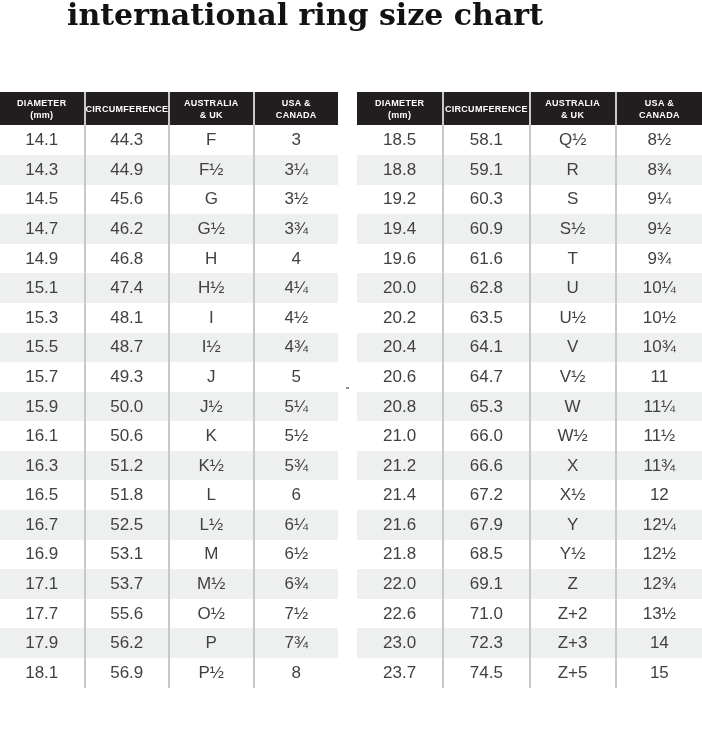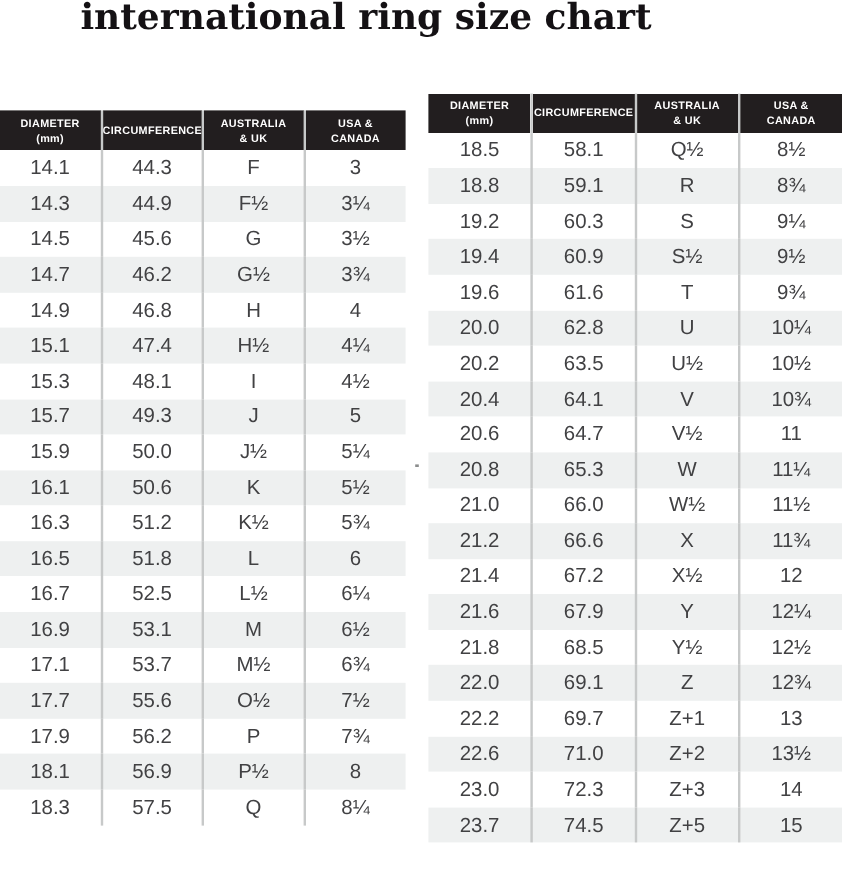--- a/index.html
+++ b/index.html
@@ -138,20 +138,26 @@
           <td>H½</td>
           <td>4¼</td>
         </tr>
         <tr>
           <td>15.3</td>
           <td>48.1</td>
           <td>I</td>
           <td>4½</td>
         </tr>
         <tr>
+          <td>15.5</td>
+          <td>48.7</td>
+          <td>I½</td>
+          <td>4¾</td>
+        </tr>
+        <tr>
           <td>15.7</td>
           <td>49.3</td>
           <td>J</td>
           <td>5</td>
         </tr>
         <tr>
           <td>15.9</td>
           <td>50.0</td>
           <td>J½</td>
           <td>5¼</td>
@@ -203,26 +209,20 @@
           <td>56.2</td>
           <td>P</td>
           <td>7¾</td>
         </tr>
         <tr>
           <td>18.1</td>
           <td>56.9</td>
           <td>P½</td>
           <td>8</td>
         </tr>
-        <tr>
-          <td>18.3</td>
-          <td>57.5</td>
-          <td>Q</td>
-          <td>8¼</td>
-        </tr>
       </tbody>
   </table>
 
   <div class="divider">
     <div class="divider-line"></div>
   </div>
 
   <table class="ring-table right">
     <thead>
         <tr>
@@ -334,26 +334,20 @@
           <td>Y½</td>
           <td>12½</td>
         </tr>
         <tr>
           <td>22.0</td>
           <td>69.1</td>
           <td>Z</td>
           <td>12¾</td>
         </tr>
         <tr>
-          <td>22.2</td>
-          <td>69.7</td>
-          <td>Z+1</td>
-          <td>13</td>
-        </tr>
-        <tr>
           <td>22.6</td>
           <td>71.0</td>
           <td>Z+2</td>
           <td>13½</td>
         </tr>
         <tr>
           <td>23.0</td>
           <td>72.3</td>
           <td>Z+3</td>
           <td>14</td>

